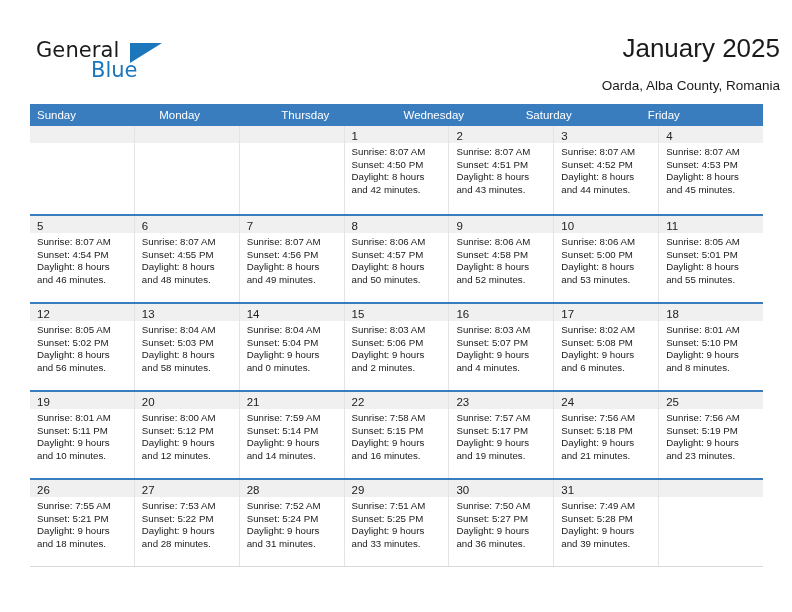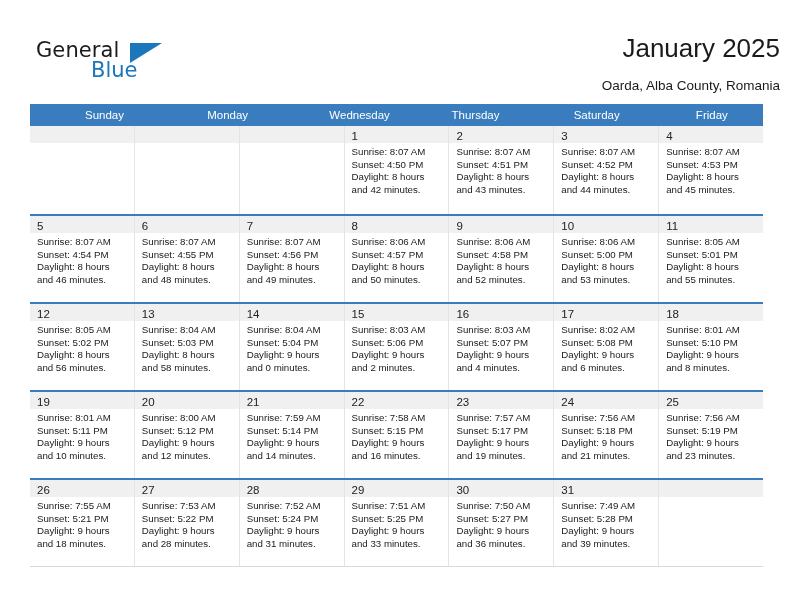--- a/index.html
+++ b/index.html
@@ -94,21 +94,20 @@
     height: 22px;
   }
   .weekday {
     flex: 1 1 0;
     color: #ffffff;
     font-size: 11.5px;
     line-height: 22px;
     padding-left: 7px;
     box-sizing: border-box;
     white-space: nowrap;
-    margin-left: 48px;
   }
   .week {
     display: flex;
     border-top: 2px solid #3a7dbf;
     height: 88px;
     box-sizing: border-box;
   }
   .week.first {
     border-top: none;
   }
@@ -159,22 +158,22 @@
       <span class="logo-blue">Blue</span>
     </div>
     <div class="title">January 2025</div>
     <div class="subtitle">Oarda, Alba County, Romania</div>
   </div>
 
   <div class="calendar">
     <div class="weekdays">
       <div class="weekday">Sunday</div>
       <div class="weekday">Monday</div>
+      <div class="weekday">Thursday</div>
       <div class="weekday">Wednesday</div>
-      <div class="weekday">Thursday</div>
       <div class="weekday">Saturday</div>
       <div class="weekday">Friday</div>
     </div>
 
     <div id="weeks-container">
         <div class="week first">
           <div class="cell">
             <div class="daynum-band"><span class="daynum"></span></div>
           </div>
           <div class="cell">

